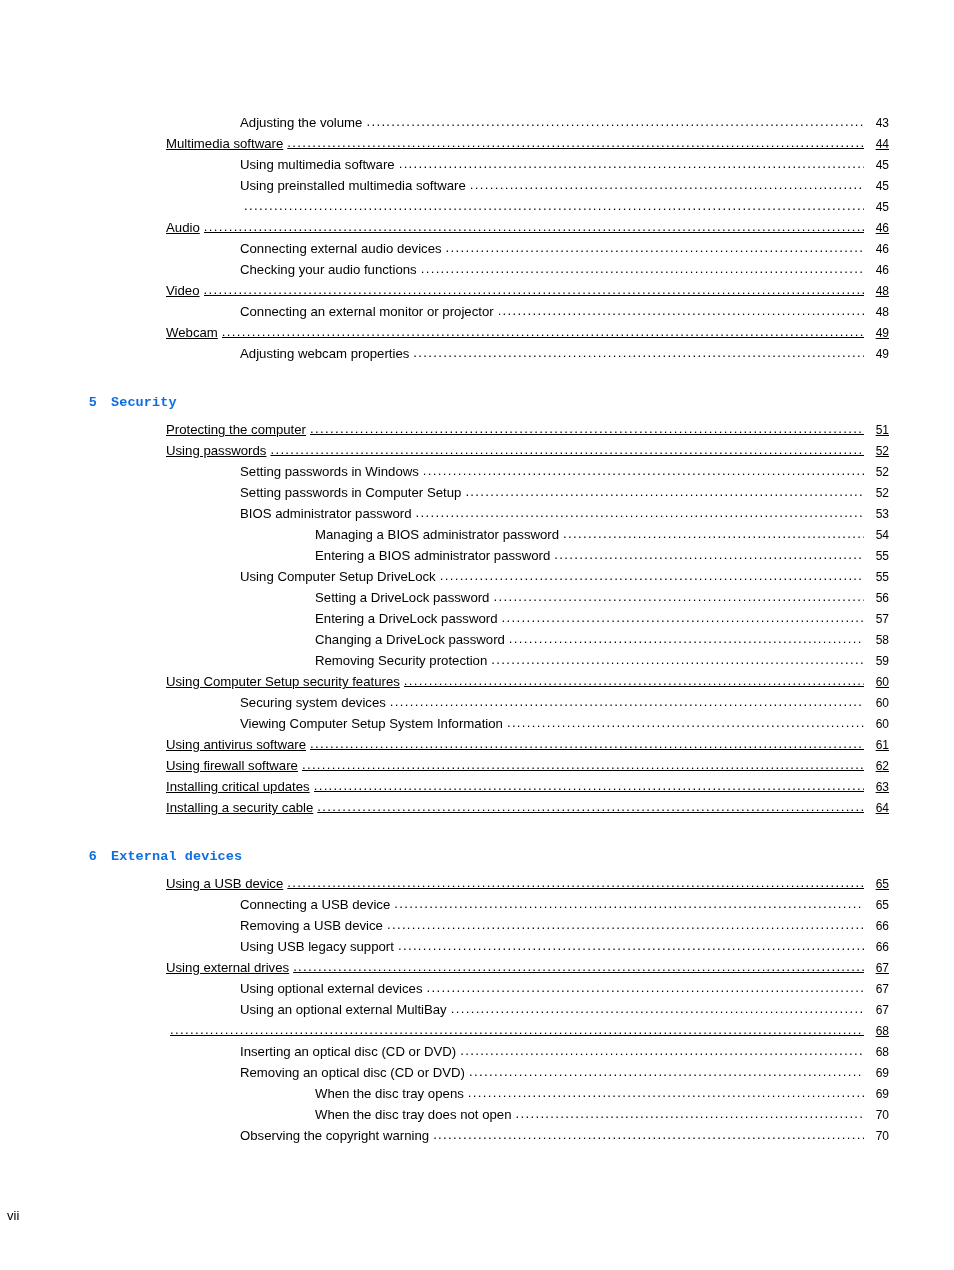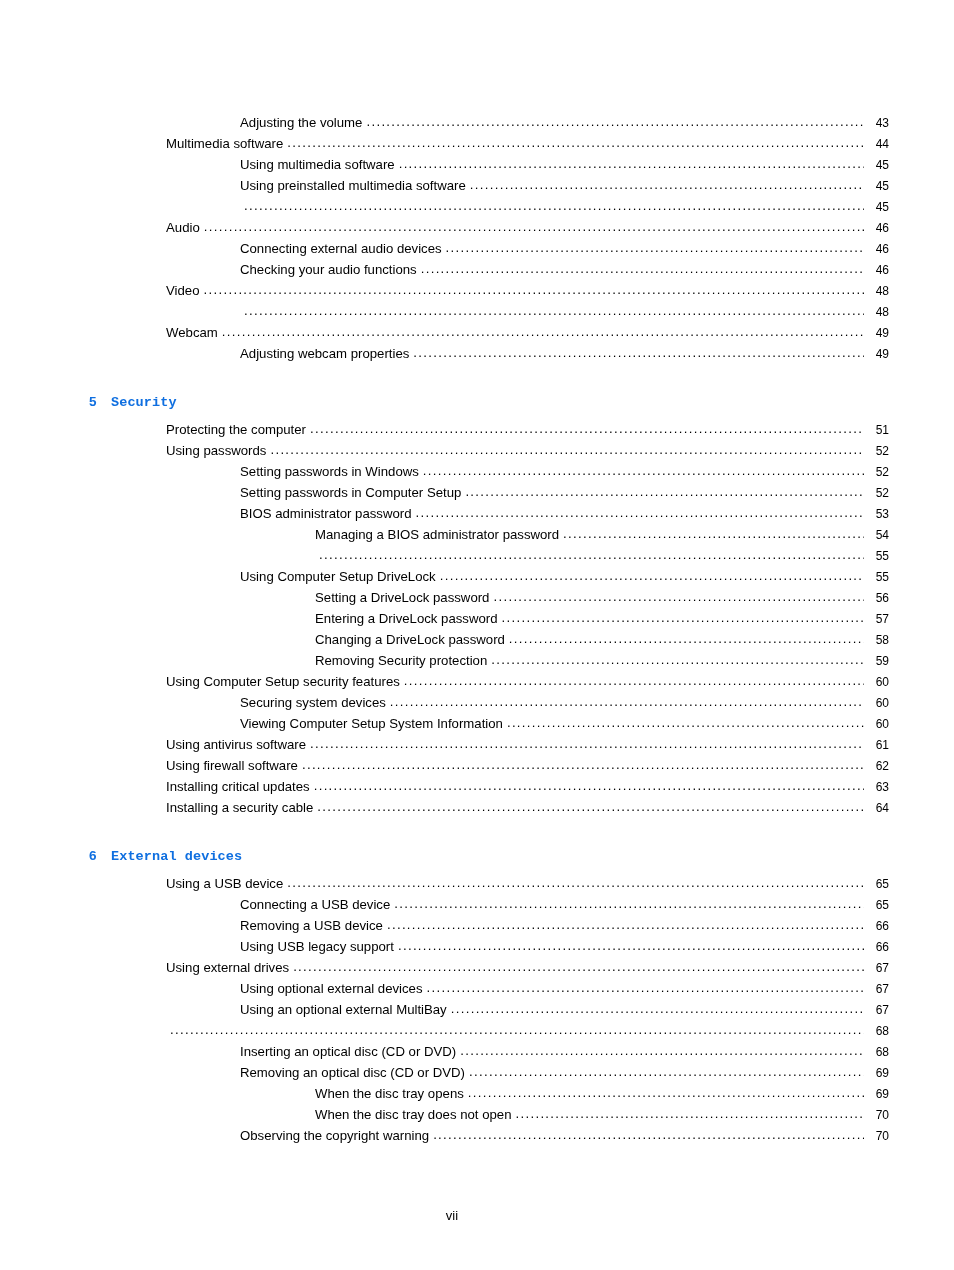--- a/index.html
+++ b/index.html
@@ -74,31 +74,31 @@
     top: -1px;
   }
   .entry .pageno {
     flex: 0 0 auto;
     width: 22px;
     text-align: right;
     font-size: 12px;
   }
 
   
-  .lvl1 { padding-left: 77px; }
+  .lvl1 { padding-left: 77px; text-decoration: underline; }
   .lvl2 { padding-left: 151px; }
   .lvl3 { padding-left: 226px; }
 
   
   #footer {
     position: absolute;
     left: 0;
     top: 1192px;
     width: 890px;
-    text-align: center;
+    text-align: left;
     font-size: 13px;
     color: #000000;
   }
 </style>
 </head>
 <body>
 
 <div id="page">
 
   <div id="toc">
@@ -140,20 +140,21 @@
         <span class="label">Checking your audio functions</span>
         <span class="leader">...................................................................................................................................................................</span>
         <span class="pageno">46</span>
       </div>
       <div class="entry lvl1">
         <span class="label">Video</span>
         <span class="leader">...................................................................................................................................................................</span>
         <span class="pageno">48</span>
       </div>
       <div class="entry lvl2">
+        <span class="label">Connecting an external monitor or projector</span>
         <span class="leader">...................................................................................................................................................................</span>
         <span class="pageno">48</span>
       </div>
       <div class="entry lvl1">
         <span class="label">Webcam</span>
         <span class="leader">...................................................................................................................................................................</span>
         <span class="pageno">49</span>
       </div>
       <div class="entry lvl2">
         <span class="label">Adjusting webcam properties</span>
@@ -188,20 +189,21 @@
         <span class="label">BIOS administrator password</span>
         <span class="leader">...................................................................................................................................................................</span>
         <span class="pageno">53</span>
       </div>
       <div class="entry lvl3">
         <span class="label">Managing a BIOS administrator password</span>
         <span class="leader">...................................................................................................................................................................</span>
         <span class="pageno">54</span>
       </div>
       <div class="entry lvl3">
+        <span class="label">Entering a BIOS administrator password</span>
         <span class="leader">...................................................................................................................................................................</span>
         <span class="pageno">55</span>
       </div>
       <div class="entry lvl2">
         <span class="label">Using Computer Setup DriveLock</span>
         <span class="leader">...................................................................................................................................................................</span>
         <span class="pageno">55</span>
       </div>
       <div class="entry lvl3">
         <span class="label">Setting a DriveLock password</span>

